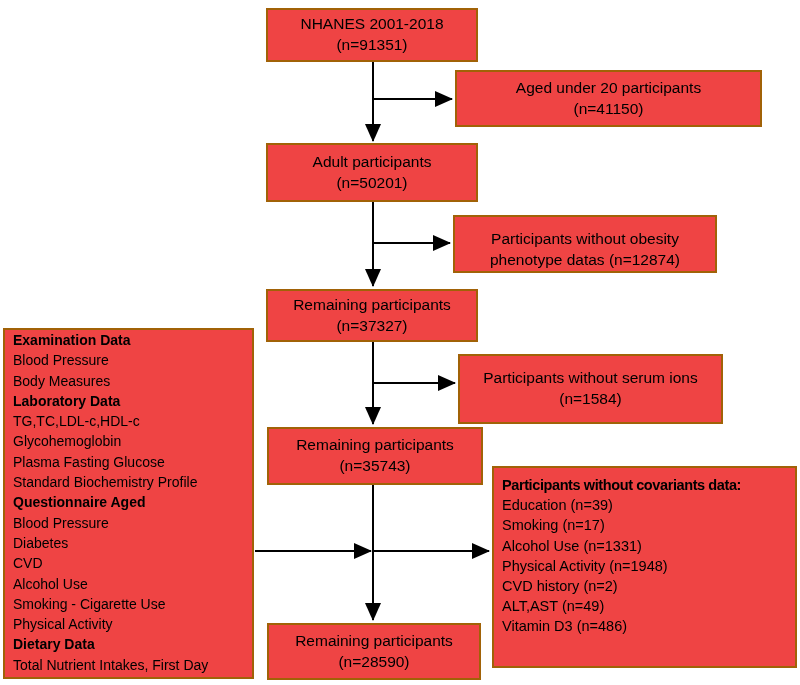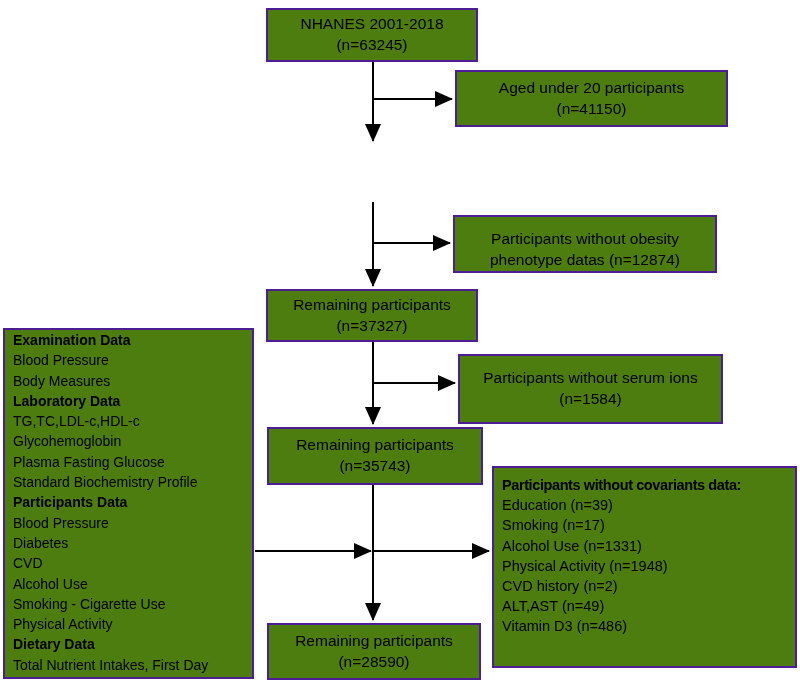--- a/index.html
+++ b/index.html
@@ -8,22 +8,22 @@
     width:800px;height:685px;
     background:#ffffff;
     color:#000000;
     font-family:"Liberation Sans", sans-serif;
     overflow:hidden;
   }
   .arrows{position:absolute;left:0;top:0;width:800px;height:685px;}
   .arrows line{stroke:#000;stroke-width:2;shape-rendering:crispEdges;}
   .box{
     position:absolute;
-    border:2px solid #4c1d95;
-    background:#4d7c0f;
+    border:2px solid #a16207;
+    background:#ef4444;
     box-sizing:border-box;
   }
   .flowbox{
     display:flex;flex-direction:column;
     align-items:center;justify-content:center;
     text-align:center;
     font-size:15.5px;line-height:1.35;
   }
   .listbox{
     font-size:14px;
@@ -35,21 +35,21 @@
     font-size:14.5px;
     line-height:20.2px;
     padding:7px 6px 5px 8px;
     white-space:nowrap;
   }
   .covbox .cov-title{letter-spacing:-0.4px;}
   .bold{font-weight:bold;}
 
   
   .b-nhanes{left:266px;top:8px;width:212px;height:54px;}
-  .b-aged{left:455px;top:70px;width:273px;height:57px;}
+  .b-aged{left:455px;top:70px;width:307px;height:57px;}
   .b-adult{left:266px;top:143px;width:212px;height:59px;}
   .b-obesity{left:453px;top:215px;width:264px;height:58px;justify-content:flex-end;}
   .b-rem1{left:266px;top:289px;width:212px;height:53px;}
   .b-serum{left:458px;top:354px;width:265px;height:70px;}
   .b-rem2{left:267px;top:427px;width:216px;height:58px;}
   .b-cov{left:492px;top:466px;width:305px;height:202px;}
   .b-left{left:3px;top:328px;width:251px;height:351px;}
   .b-rem3{left:267px;top:623px;width:214px;height:57px;}
 </style>
 </head>
@@ -70,28 +70,32 @@
     <line x1="373" y1="243" x2="450" y2="243" marker-end="url(#arrowhead)"></line>
     <line x1="373" y1="342" x2="373" y2="424" marker-end="url(#arrowhead)"></line>
     <line x1="373" y1="383" x2="455" y2="383" marker-end="url(#arrowhead)"></line>
     <line x1="373" y1="485" x2="373" y2="620" marker-end="url(#arrowhead)"></line>
     <line x1="255" y1="551" x2="371" y2="551" marker-end="url(#arrowhead)"></line>
     <line x1="373" y1="551" x2="489" y2="551" marker-end="url(#arrowhead)"></line>
   </svg>
 
   <div class="box flowbox b-nhanes">
     <span>NHANES 2001-2018</span>
-    <span>(n=63245)</span>
+    <span>(n=91351)</span>
   </div>
 
   <div class="box flowbox b-aged">
     <span>Aged under 20 participants</span>
     <span>(n=41150)</span>
   </div>
 
+  <div class="box flowbox b-adult">
+    <span>Adult participants</span>
+    <span>(n=50201)</span>
+  </div>
 
   <div class="box flowbox b-obesity">
     <span>Participants without obesity</span>
     <span>phenotype datas (n=12874)</span>
   </div>
 
   <div class="box flowbox b-rem1">
     <span>Remaining participants</span>
     <span>(n=37327)</span>
   </div>
@@ -113,21 +117,21 @@
 
   <div class="box listbox b-left">
     <div class="bold">Examination Data</div>
     <div>Blood Pressure</div>
     <div>Body Measures</div>
     <div class="bold">Laboratory Data</div>
     <div>TG,TC,LDL-c,HDL-c</div>
     <div>Glycohemoglobin</div>
     <div>Plasma Fasting Glucose</div>
     <div>Standard Biochemistry Profile</div>
-    <div class="bold">Participants Data</div>
+    <div class="bold">Questionnaire Aged</div>
     <div>Blood Pressure</div>
     <div>Diabetes</div>
     <div>CVD</div>
     <div>Alcohol Use</div>
     <div>Smoking - Cigarette Use</div>
     <div>Physical Activity</div>
     <div class="bold">Dietary Data</div>
     <div>Total Nutrient Intakes, First Day</div>
   </div>
 

